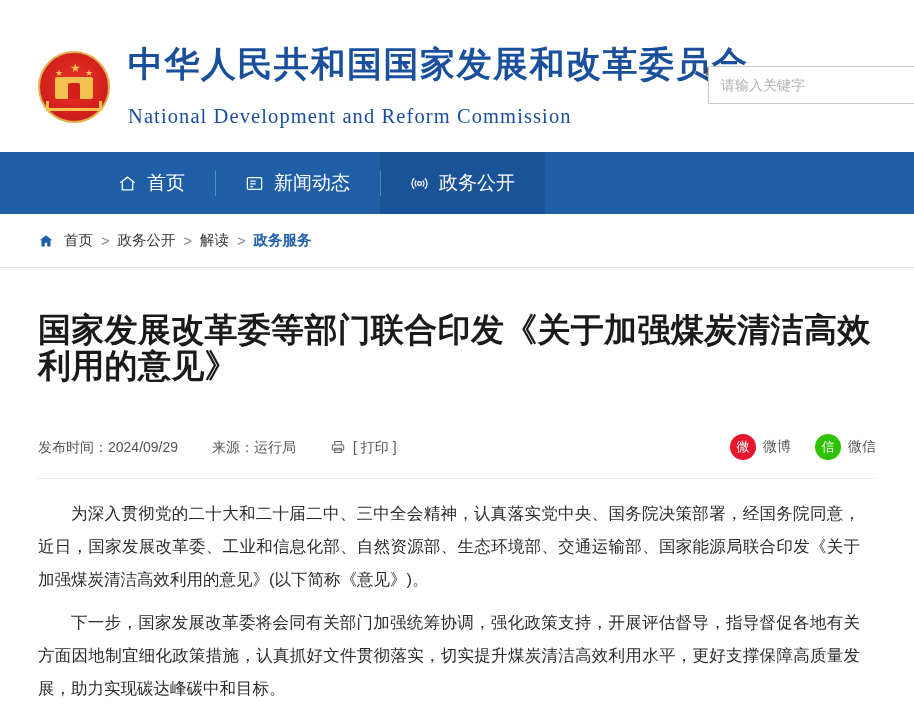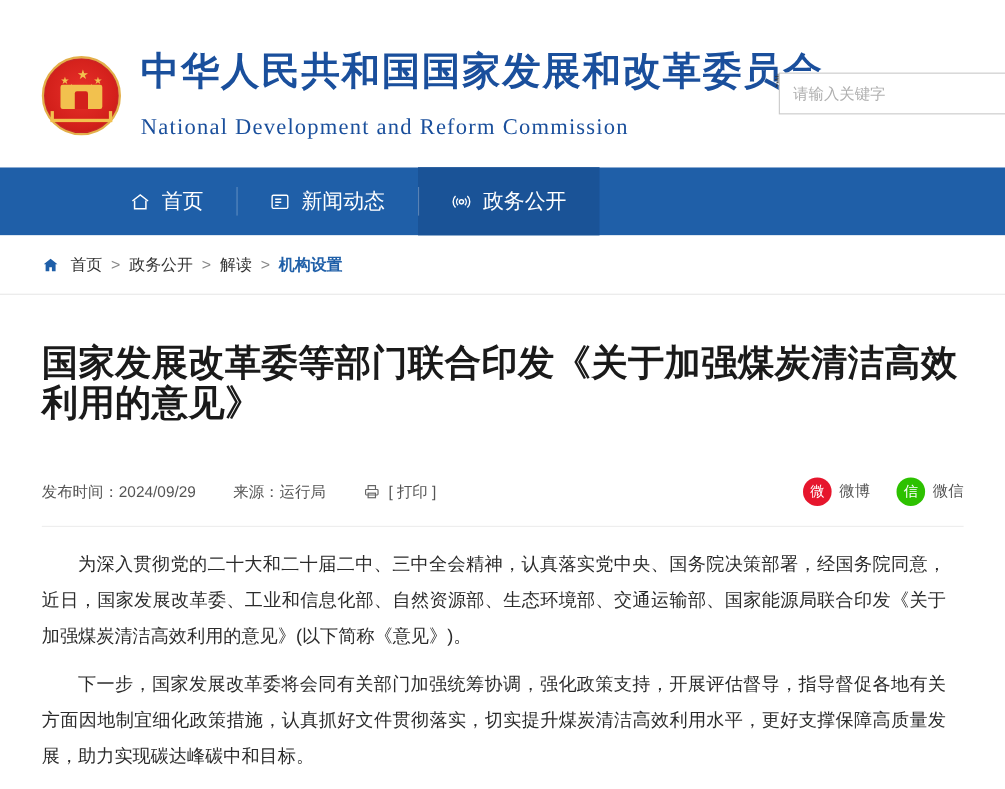--- a/index.html
+++ b/index.html
@@ -323,21 +323,21 @@
         <svg width="16" height="16" viewBox="0 0 24 24" fill="#1f5fa8">
           <path d="M12 3.2L2.6 11h2.6v9.4h5v-5.6h3.6v5.6h5V11h2.6z"></path>
         </svg>
       </span>
       <a href="#">首页</a>
       <span class="sep">&gt;</span>
       <a href="#">政务公开</a>
       <span class="sep">&gt;</span>
       <a href="#">解读</a>
       <span class="sep">&gt;</span>
-      <span class="cur">机构设置</span>
+      <span class="cur">政务服务</span>
     </div>
   </div>
 
   <div class="article">
     <div class="doc-title">国家发展改革委等部门联合印发《关于加强煤炭清洁高效利用的意见》</div>
 
     <div class="meta-row">
       <span class="item">
         <span>发布时间：</span><span>2024/09/29</span>
       </span>

